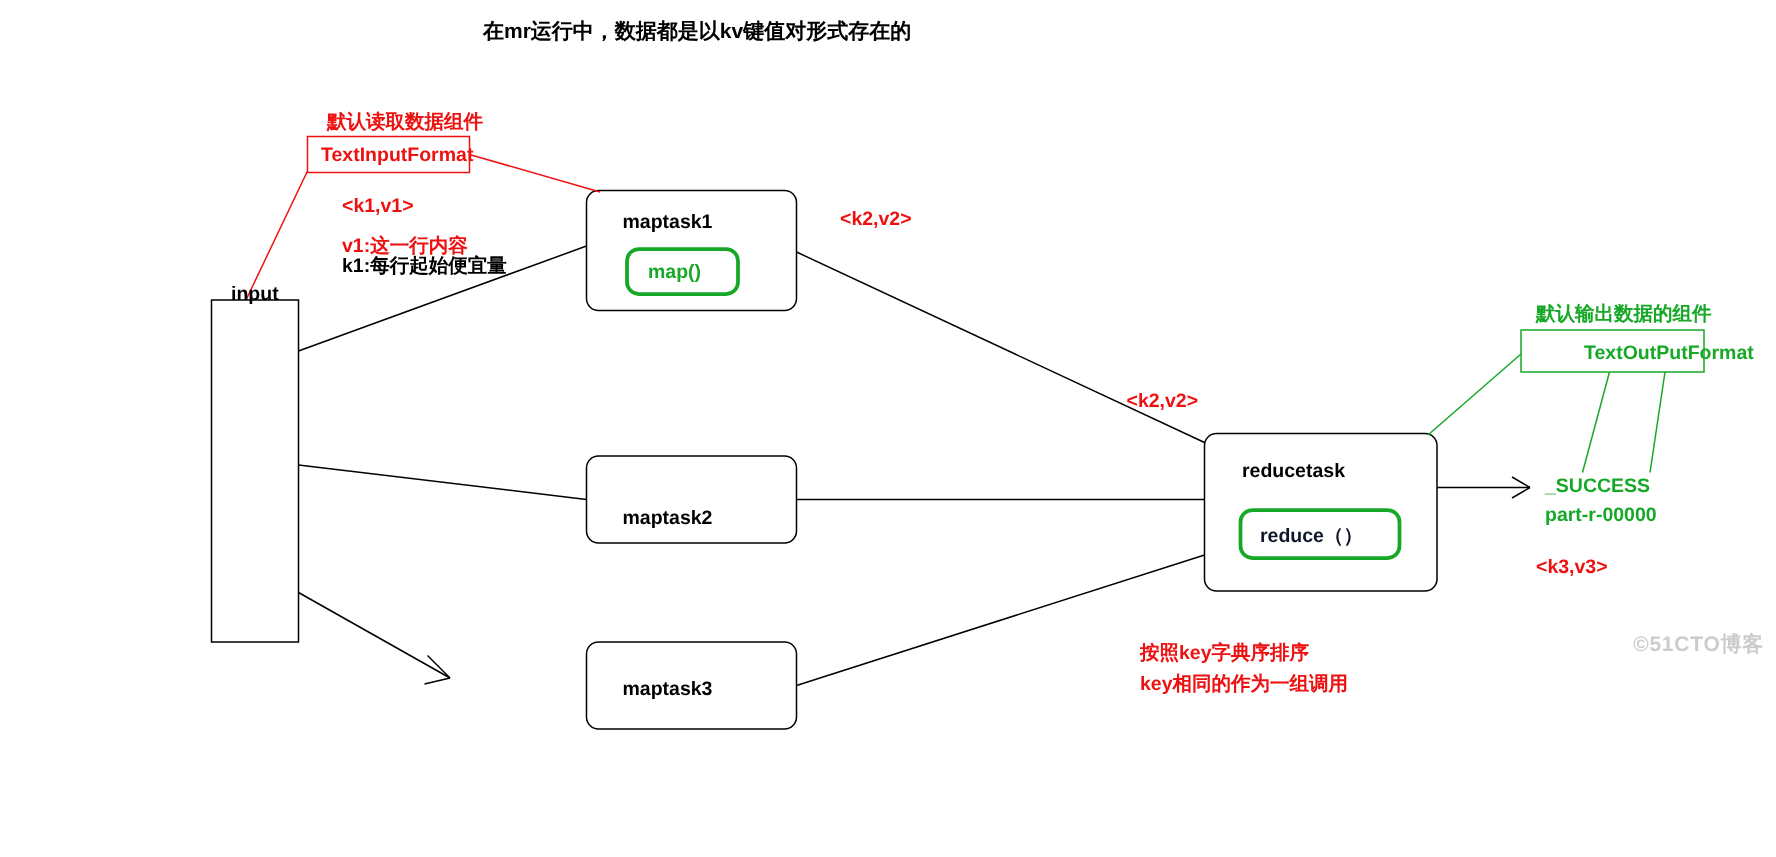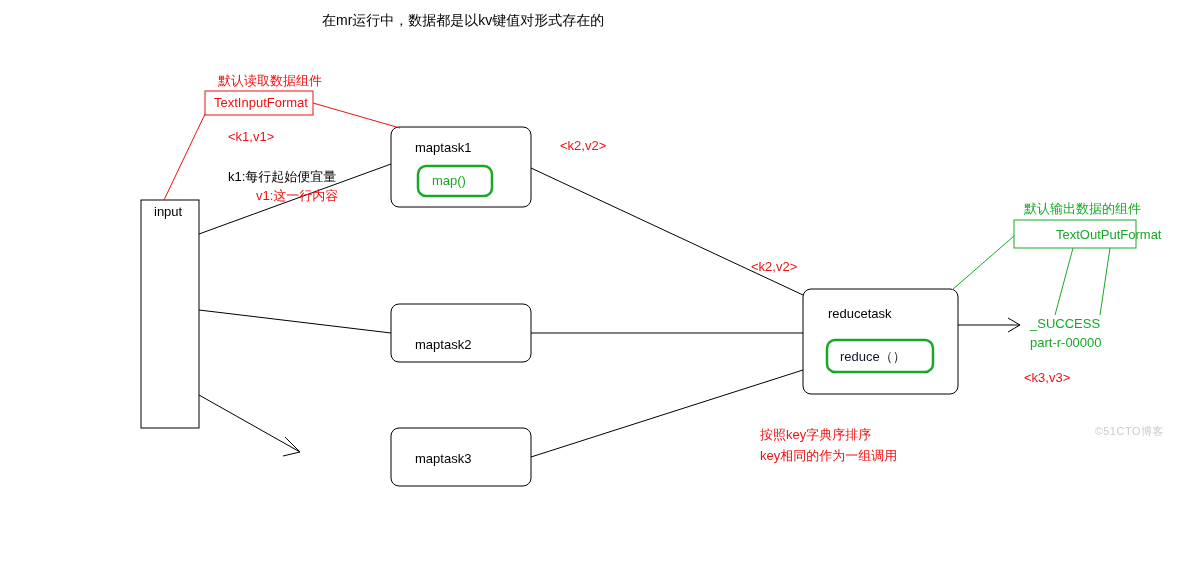--- a/index.html
+++ b/index.html
@@ -11,28 +11,29 @@
     font-family: "Microsoft YaHei", Arial, sans-serif;
     font-size: 13px;
     color: #000;
     position: relative;
     overflow: hidden;
   }
   .stage {
     position: relative;
     width: 1184px;
     height: 445px;
+    font-weight: bold;
   }
   .abs { position: absolute; }
   svg.lines { position: absolute; left: 0; top: 0; width: 1184px; height: 571px; pointer-events: none; }
   .watermark {
     position: absolute;
-    right: 20px;
+    right: 8px;
     bottom: 6px;
-    font-size: 11px;
+    font-size: 14px;
     color: #ccc;
     letter-spacing: 0.5px;
   }
 </style>
 </head>
 <body>
 
 <div class="stage">
 
   <svg class="lines">
@@ -88,28 +89,28 @@
     </g>
 
     <g stroke="#17a827" stroke-width="2.5" fill="none">
       <rect x="418" y="166" width="74" height="30" rx="8" ry="8"></rect>
       <rect x="827" y="340" width="106" height="32" rx="8" ry="8"></rect>
     </g>
   </svg>
 
   <div class="abs" style="left:322px; top:12px; font-size:14px;">在mr运行中，数据都是以kv键值对形式存在的</div>
 
-  <div class="abs" style="left:154px; top:204px;">input</div>
+  <div class="abs" style="left:154px; top:188px;">input</div>
 
   <div class="abs" style="left:218px; top:72px; color:#e11;">默认读取数据组件</div>
   <div class="abs" style="left:214px; top:95px; color:#e11;">TextInputFormat</div>
 
   <div class="abs" style="left:228px; top:129px; color:#e11;">&lt;k1,v1&gt;</div>
   <div class="abs" style="left:228px; top:168px; color:#000000;">k1:每行起始便宜量</div>
-  <div class="abs" style="left:228px; top:187px; color:#e11;margin-left:28px;">v1:这一行内容</div>
+  <div class="abs" style="left:228px; top:155px; color:#e11;">v1:这一行内容</div>
 
   <div class="abs" style="left:415px; top:140px;">maptask1</div>
   <div class="abs" style="left:432px; top:173px; color:#17a827;">map()</div>
   <div class="abs" style="left:415px; top:327px;margin-top:10px;">maptask2</div>
   <div class="abs" style="left:415px; top:451px;">maptask3</div>
 
   <div class="abs" style="left:560px; top:138px; color:#e11;">&lt;k2,v2&gt;</div>
   <div class="abs" style="left:751px; top:259px; color:#e11;">&lt;k2,v2&gt;</div>
 
   <div class="abs" style="left:828px; top:306px;">reducetask</div>

